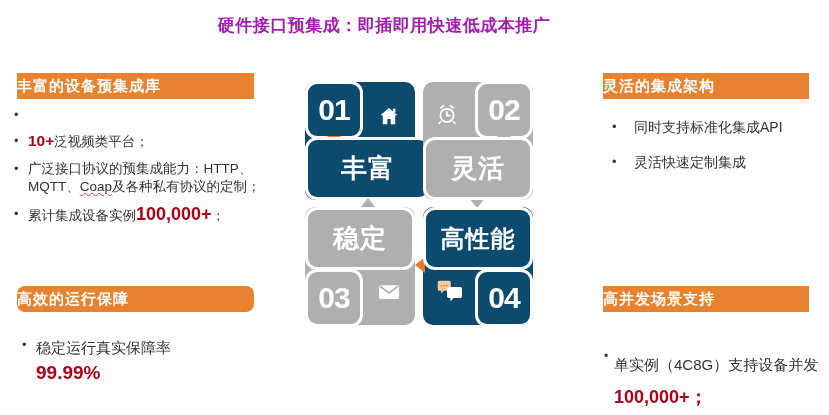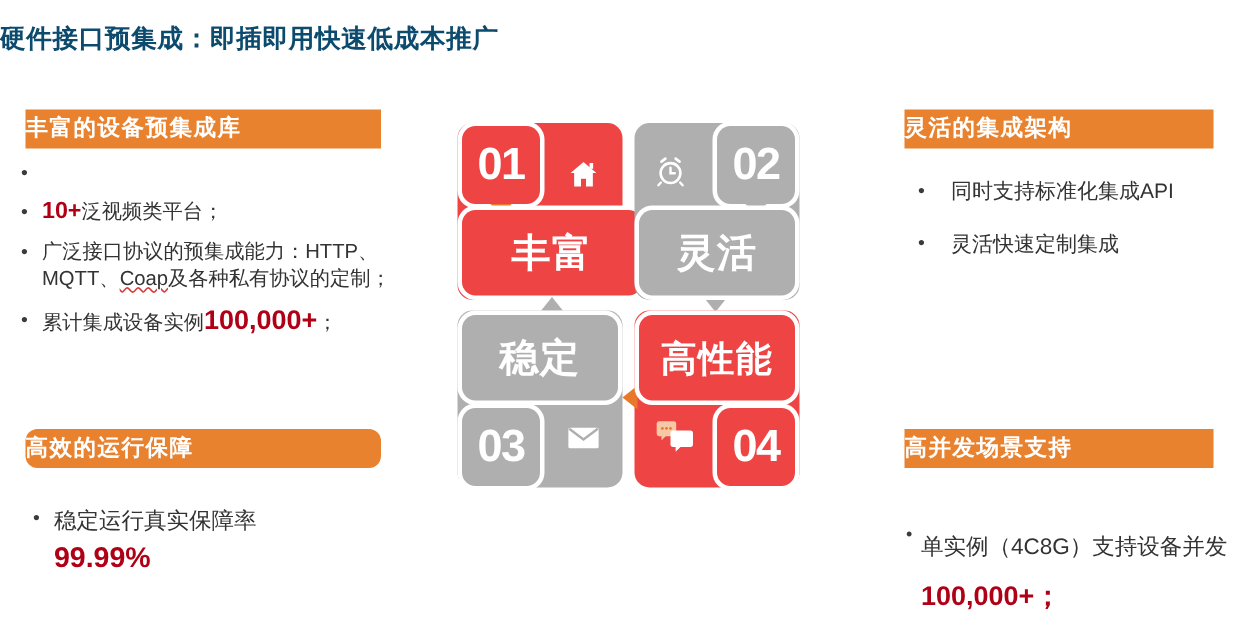--- a/index.html
+++ b/index.html
@@ -15,23 +15,24 @@
     font-family: "Liberation Sans", "DejaVu Sans", sans-serif;
     color: #3b3b3b;
   }
 
   
   .slide-title {
     position: absolute;
     left: 0;
     top: 14px;
     width: 768px;
+    text-align: center;
     font-size: 17px;
     font-weight: bold;
-    color: #0c4a6e;
+    color: #a21caf;
     letter-spacing: 0.5px;
   }
 
   
   .hdr {
     position: absolute;
     background: #E8822F;
     color: #ffffff;
     font-weight: bold;
     font-size: 15px;
@@ -153,21 +154,21 @@
     justify-content: center;
     box-sizing: border-box;
   }
   
   .iconpad {
     position: absolute;
     display: flex;
     align-items: center;
     justify-content: center;
   }
-  .orange { background: #ef4444; }
+  .orange { background: #0c4a6e; }
   .gray   { background: #AFAFAF; }
 
   
   .notch {
     position: absolute;
     width: 0; height: 0;
   }
 </style>
 </head>
 <body>

